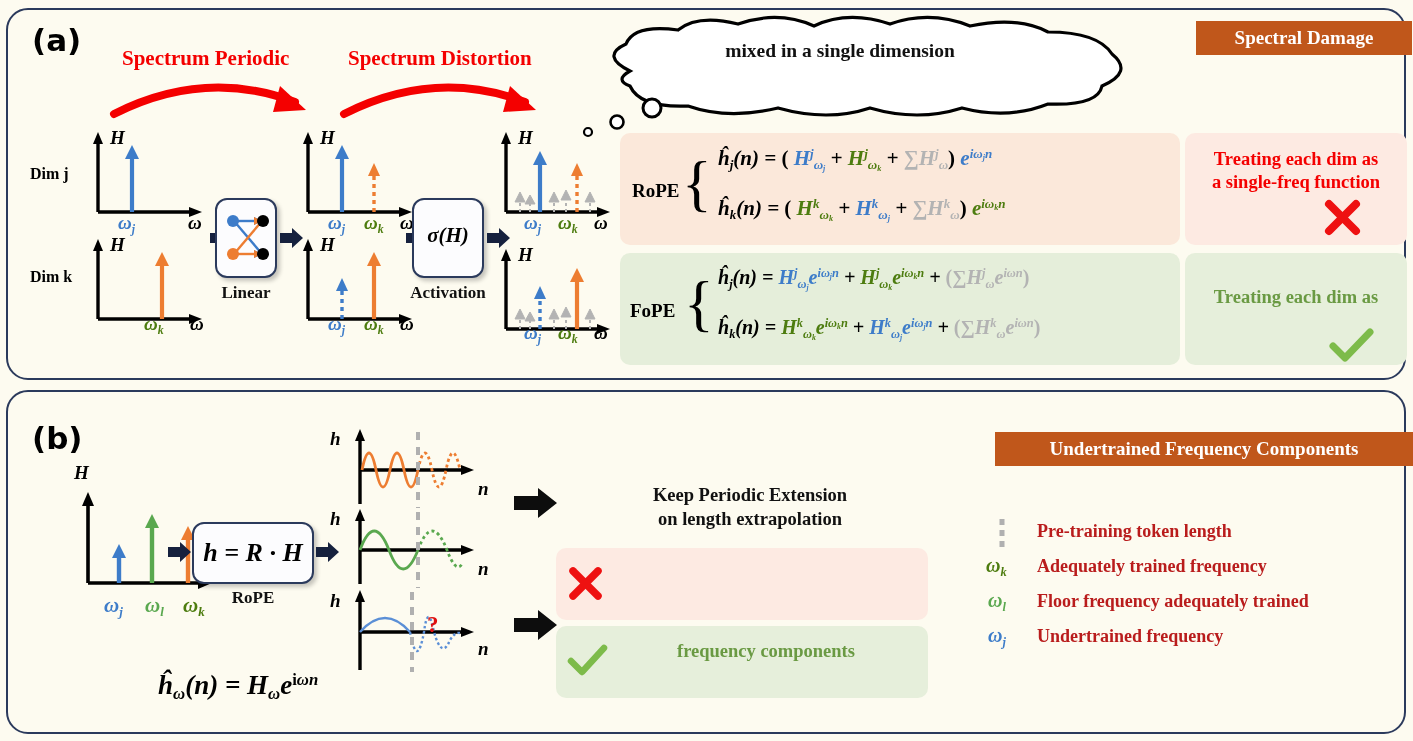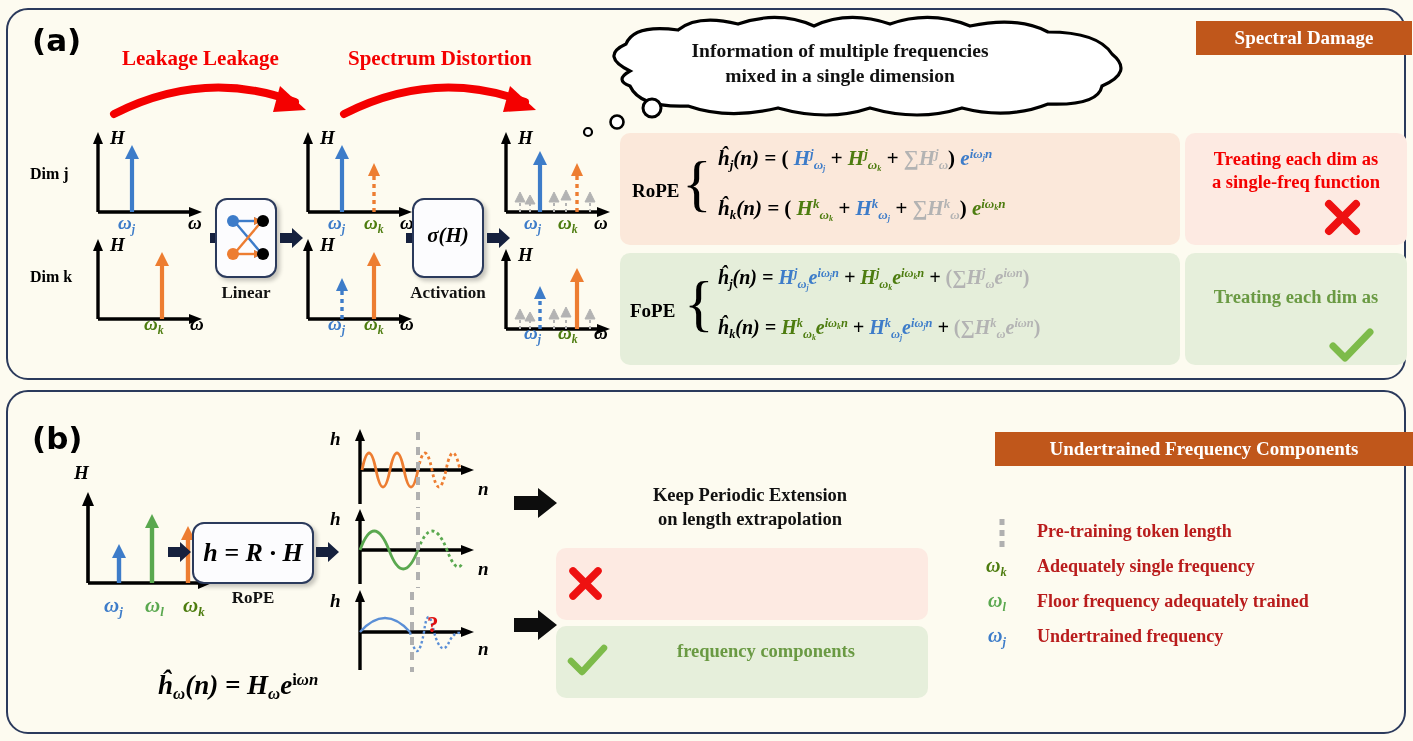--- a/index.html
+++ b/index.html
@@ -79,40 +79,39 @@
 
   svg{position:absolute;overflow:visible;}
 </style>
 </head>
 <body>
 
 <div class="panel" id="panel-a"></div>
 
 <div class="lbl pa-tag" style="left:32px;top:22px;">(a)</div>
 
-<div class="lbl red-title" style="left:122px;top:46px;">Leakage Leakage</div>
+<div class="lbl red-title" style="left:122px;top:46px;">Spectrum Periodic</div>
 <div class="lbl red-title" style="left:348px;top:46px;">Spectrum Distortion</div>
 
 <svg style="left:110px;top:72px;width:210px;height:48px;">
   <path d="M4,42 Q95,-4 185,30" stroke="#f40000" stroke-width="8" fill="none" stroke-linecap="round"></path>
   <path d="M170,14 L196,38 L163,40 Z" fill="#f40000"></path>
 </svg>
 <svg style="left:340px;top:72px;width:210px;height:48px;">
   <path d="M4,42 Q95,-4 185,30" stroke="#f40000" stroke-width="8" fill="none" stroke-linecap="round"></path>
   <path d="M170,14 L196,38 L163,40 Z" fill="#f40000"></path>
 </svg>
 
 <svg style="left:578px;top:16px;width:560px;height:112px;">
   <path d="M52,55 Q22,40 48,28 Q56,8 100,14 Q120,-2 160,8 Q200,-6 236,10
            Q270,-6 312,8 Q352,-6 392,10 Q440,0 470,16 Q520,16 534,38
            Q556,56 524,70 Q520,90 470,88 Q430,104 384,92 Q340,106 292,92
            Q250,106 200,92 Q150,104 110,90 Q62,92 52,70 Q36,64 52,55 Z" fill="#ffffff" stroke="#000000" stroke-width="3.2"></path>
 </svg>
 <div class="cloudtext" style="left:620px;top:38px;width:440px;">
-  <div>Information of multiple frequencies</div>
   <div>mixed in a single dimension</div>
 </div>
 <svg style="left:570px;top:96px;width:110px;height:42px;">
   <circle cx="82" cy="12" r="9" fill="#fff" stroke="#000" stroke-width="3"></circle>
   <circle cx="47" cy="26" r="6.5" fill="#fff" stroke="#000" stroke-width="2.6"></circle>
   <circle cx="18" cy="36" r="4" fill="#fff" stroke="#000" stroke-width="2.2"></circle>
 </svg>
 
 <div class="badge" style="left:1196px;top:21px;width:188px;">Spectral Damage</div>
 
@@ -417,19 +416,19 @@
 </div>
 
 <div class="badge" style="left:995px;top:432px;width:390px;">Undertrained Frequency Components</div>
 
 <svg style="left:996px;top:518px;width:14px;height:30px;">
   <line x1="6" y1="1" x2="6" y2="29" stroke="#b0b0b0" stroke-width="5" stroke-dasharray="6,5"></line>
 </svg>
 <div class="legendtext" style="left:1037px;top:521px;">Pre-training token length</div>
 
 <div class="legendsym orange" style="left:986px;top:554px;"><span class="m">ω<sub>k</sub></span></div>
-<div class="legendtext" style="left:1037px;top:556px;">Adequately single frequency</div>
+<div class="legendtext" style="left:1037px;top:556px;">Adequately trained frequency</div>
 
 <div class="legendsym green" style="left:988px;top:589px;"><span class="m">ω<sub>l</sub></span></div>
 <div class="legendtext" style="left:1037px;top:591px;">Floor frequency adequately trained</div>
 
 <div class="legendsym blue" style="left:988px;top:624px;"><span class="m">ω<sub>j</sub></span></div>
 <div class="legendtext" style="left:1037px;top:626px;">Undertrained frequency</div>
 
 </body></html>

